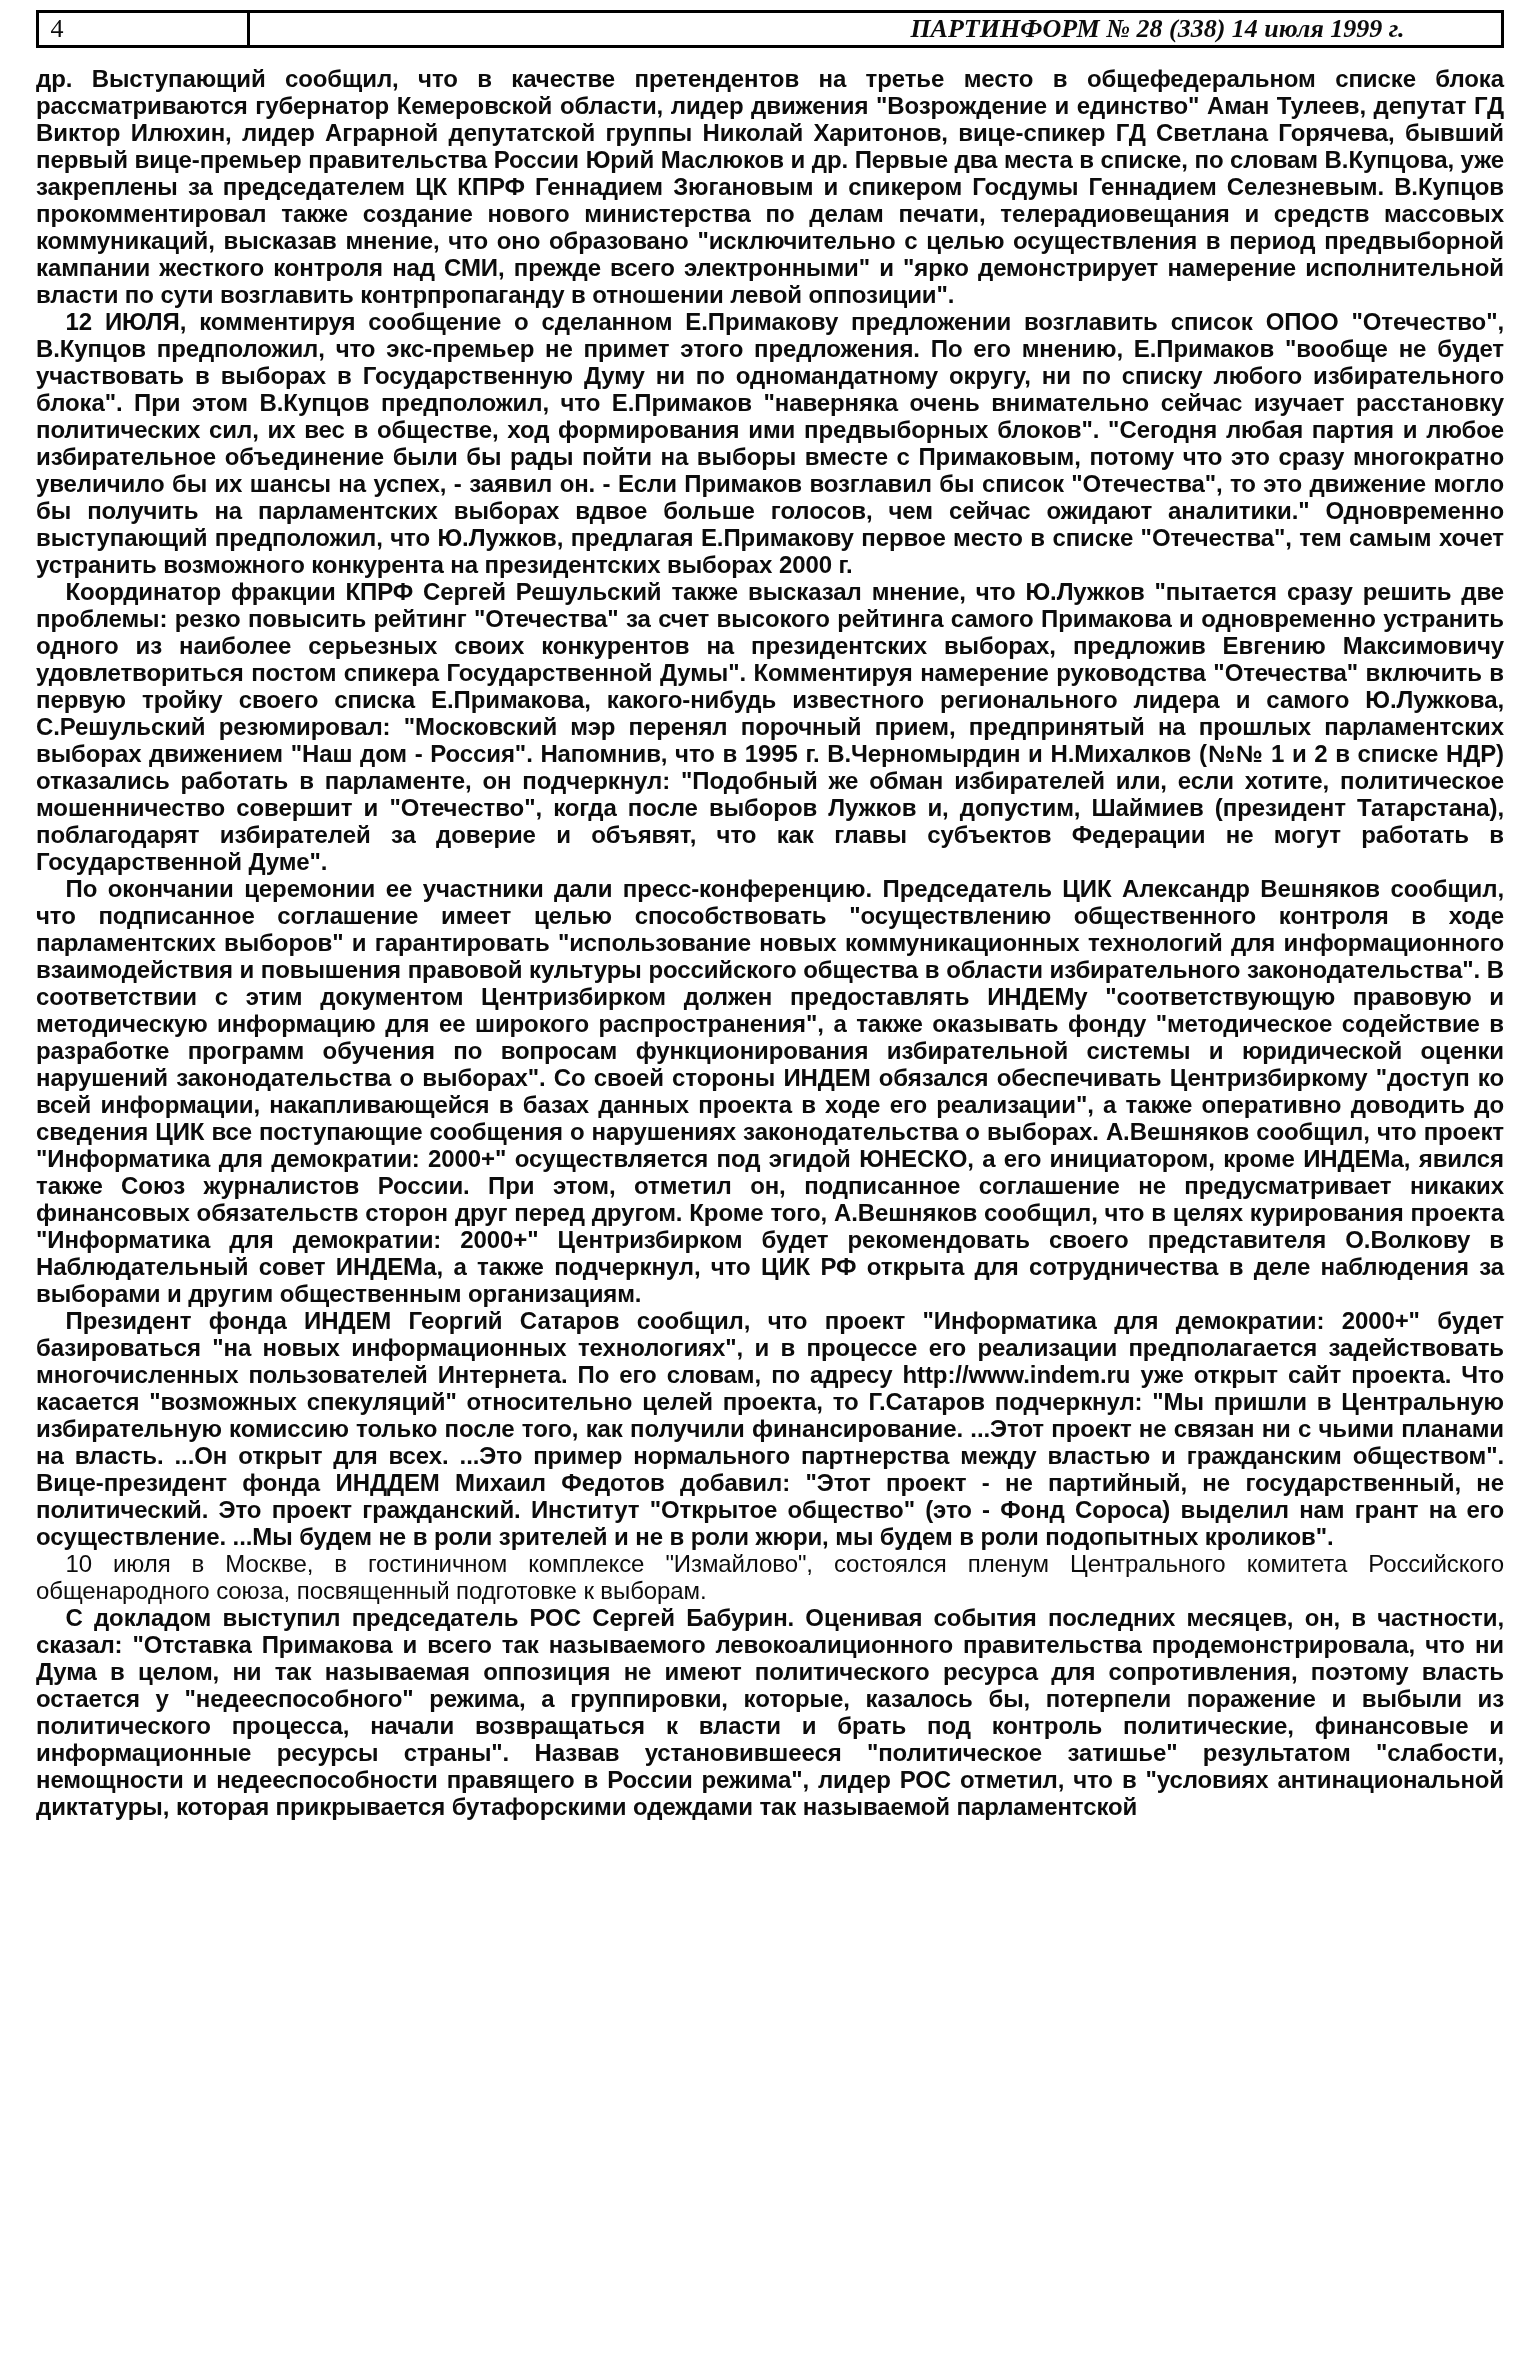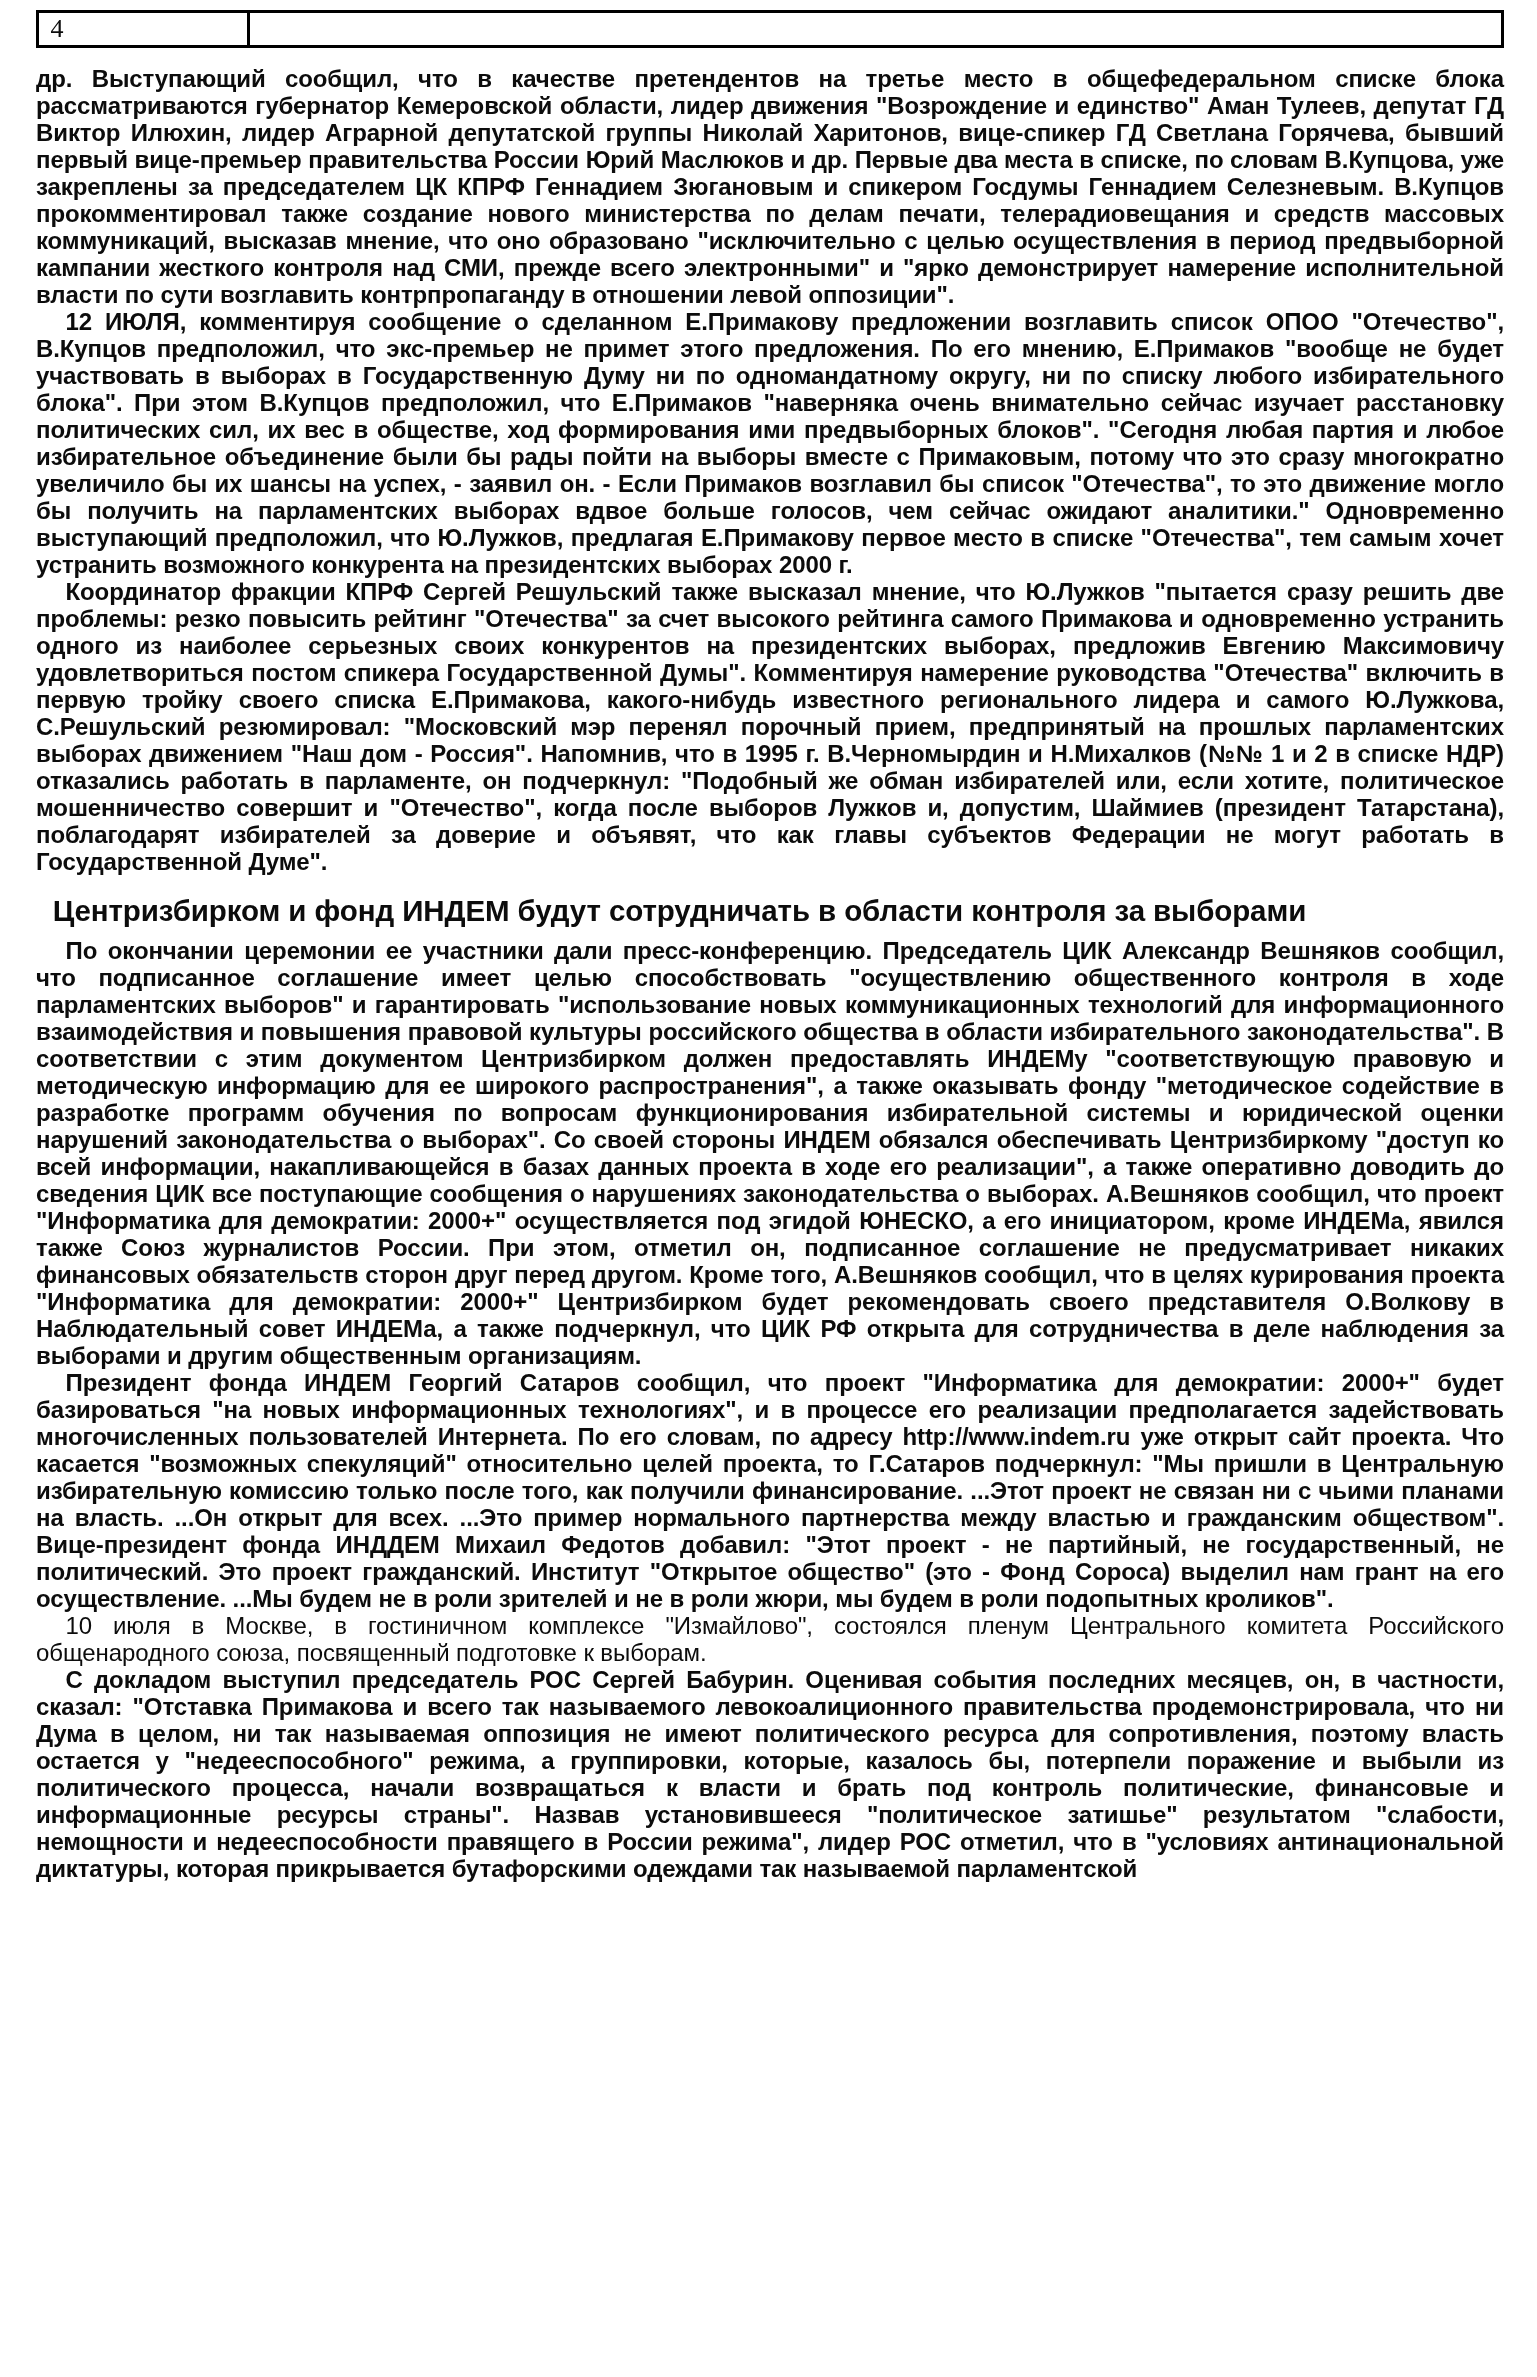--- a/index.html
+++ b/index.html
@@ -73,28 +73,30 @@
 </style>
 </head>
 <body>
 
 <div class="page">
 
   <header class="masthead">
     <div class="cell-num">
       <span>4</span>
     </div>
+    <div class="cell-title">
+      <span>ПАРТИНФОРМ № 28 (338) 14 июля 1999 г.</span>
+    </div>
   </header>
 
   <main class="body-col">
     <p class="para bold">др. Выступающий сообщил, что в качестве претендентов на третье место в общефедеральном списке блока рассматриваются губернатор Кемеровской области, лидер движения "Возрождение и единство" Аман Тулеев, депутат ГД Виктор Илюхин, лидер Аграрной депутатской группы Николай Харитонов, вице-спикер ГД Светлана Горячева, бывший первый вице-премьер правительства России Юрий Маслюков и др. Первые два места в списке, по словам В.Купцова, уже закреплены за председателем ЦК КПРФ Геннадием Зюгановым и спикером Госдумы Геннадием Селезневым. В.Купцов прокомментировал также создание нового министерства по делам печати, телерадиовещания и средств массовых коммуникаций, высказав мнение, что оно образовано "исключительно с целью осуществления в период предвыборной кампании жесткого контроля над СМИ, прежде всего электронными" и "ярко демонстрирует намерение исполнительной власти по сути возглавить контрпропаганду в отношении левой оппозиции".</p>
     <p class="para bold ind">12 ИЮЛЯ, комментируя сообщение о сделанном Е.Примакову предложении возглавить список ОПОО "Отечество", В.Купцов предположил, что экс-премьер не примет этого предложения. По его мнению, Е.Примаков "вообще не будет участвовать в выборах в Государственную Думу ни по одномандатному округу, ни по списку любого избирательного блока". При этом В.Купцов предположил, что Е.Примаков "наверняка очень внимательно сейчас изучает расстановку политических сил, их вес в обществе, ход формирования ими предвыборных блоков". "Сегодня любая партия и любое избирательное объединение были бы рады пойти на выборы вместе с Примаковым, потому что это сразу многократно увеличило бы их шансы на успех, - заявил он. - Если Примаков возглавил бы список "Отечества", то это движение могло бы получить на парламентских выборах вдвое больше голосов, чем сейчас ожидают аналитики." Одновременно выступающий предположил, что Ю.Лужков, предлагая Е.Примакову первое место в списке "Отечества", тем самым хочет устранить возможного конкурента на президентских выборах 2000 г.</p>
     <p class="para bold ind">Координатор фракции КПРФ Сергей Решульский также высказал мнение, что Ю.Лужков "пытается сразу решить две проблемы: резко повысить рейтинг "Отечества" за счет высокого рейтинга самого Примакова и одновременно устранить одного из наиболее серьезных своих конкурентов на президентских выборах, предложив Евгению Максимовичу удовлетвориться постом спикера Государственной Думы". Комментируя намерение руководства "Отечества" включить в первую тройку своего списка Е.Примакова, какого-нибудь известного регионального лидера и самого Ю.Лужкова, С.Решульский резюмировал: "Московский мэр перенял порочный прием, предпринятый на прошлых парламентских выборах движением "Наш дом - Россия". Напомнив, что в 1995 г. В.Черномырдин и Н.Михалков (№№ 1 и 2 в списке НДР) отказались работать в парламенте, он подчеркнул: "Подобный же обман избирателей или, если хотите, политическое мошенничество совершит и "Отечество", когда после выборов Лужков и, допустим, Шаймиев (президент Татарстана), поблагодарят избирателей за доверие и объявят, что как главы субъектов Федерации не могут работать в Государственной Думе".</p>
 
-    <h2 class="heading">Центризбирком и фонд ИНДЕМ будут сотрудничать в области контроля за выборами</h2>
     <p class="para bold ind">По окончании церемонии ее участники дали пресс-конференцию. Председатель ЦИК Александр Вешняков сообщил, что подписанное соглашение имеет целью способствовать "осуществлению общественного контроля в ходе парламентских выборов" и гарантировать "использование новых коммуникационных технологий для информационного взаимодействия и повышения правовой культуры российского общества в области избирательного законодательства". В соответствии с этим документом Центризбирком должен предоставлять ИНДЕМу "соответствующую правовую и методическую информацию для ее широкого распространения", а также оказывать фонду "методическое содействие в разработке программ обучения по вопросам функционирования избирательной системы и юридической оценки нарушений законодательства о выборах". Со своей стороны ИНДЕМ обязался обеспечивать Центризбиркому "доступ ко всей информации, накапливающейся в базах данных проекта в ходе его реализации", а также оперативно доводить до сведения ЦИК все поступающие сообщения о нарушениях законодательства о выборах. А.Вешняков сообщил, что проект "Информатика для демократии: 2000+" осуществляется под эгидой ЮНЕСКО, а его инициатором, кроме ИНДЕМа, явился также Союз журналистов России. При этом, отметил он, подписанное соглашение не предусматривает никаких финансовых обязательств сторон друг перед другом. Кроме того, А.Вешняков сообщил, что в целях курирования проекта "Информатика для демократии: 2000+" Центризбирком будет рекомендовать своего представителя О.Волкову в Наблюдательный совет ИНДЕМа, а также подчеркнул, что ЦИК РФ открыта для сотрудничества в деле наблюдения за выборами и другим общественным организациям.</p>
     <p class="para bold ind">Президент фонда ИНДЕМ Георгий Сатаров сообщил, что проект "Информатика для демократии: 2000+" будет базироваться "на новых информационных технологиях", и в процессе его реализации предполагается задействовать многочисленных пользователей Интернета. По его словам, по адресу http://www.indem.ru уже открыт сайт проекта. Что касается "возможных спекуляций" относительно целей проекта, то Г.Сатаров подчеркнул: "Мы пришли в Центральную избирательную комиссию только после того, как получили финансирование. ...Этот проект не связан ни с чьими планами на власть. ...Он открыт для всех. ...Это пример нормального партнерства между властью и гражданским обществом". Вице-президент фонда ИНДДЕМ Михаил Федотов добавил: "Этот проект - не партийный, не государственный, не политический. Это проект гражданский. Институт "Открытое общество" (это - Фонд Сороса) выделил нам грант на его осуществление. ...Мы будем не в роли зрителей и не в роли жюри, мы будем в роли подопытных кроликов".</p>
 
     <p class="para lead ind">10 июля в Москве, в гостиничном комплексе "Измайлово", состоялся пленум Центрального комитета Российского общенародного союза, посвященный подготовке к выборам.</p>
     <p class="para bold ind">С докладом выступил председатель РОС Сергей Бабурин. Оценивая события последних месяцев, он, в частности, сказал: "Отставка Примакова и всего так называемого левокоалиционного правительства продемонстрировала, что ни Дума в целом, ни так называемая оппозиция не имеют политического ресурса для сопротивления, поэтому власть остается у "недееспособного" режима, а группировки, которые, казалось бы, потерпели поражение и выбыли из политического процесса, начали возвращаться к власти и брать под контроль политические, финансовые и информационные ресурсы страны". Назвав установившееся "политическое затишье" результатом "слабости, немощности и недееспособности правящего в России режима", лидер РОС отметил, что в "условиях антинациональной диктатуры, которая прикрывается бутафорскими одеждами так называемой парламентской</p>
   </main>
 
 </div>
 
 

